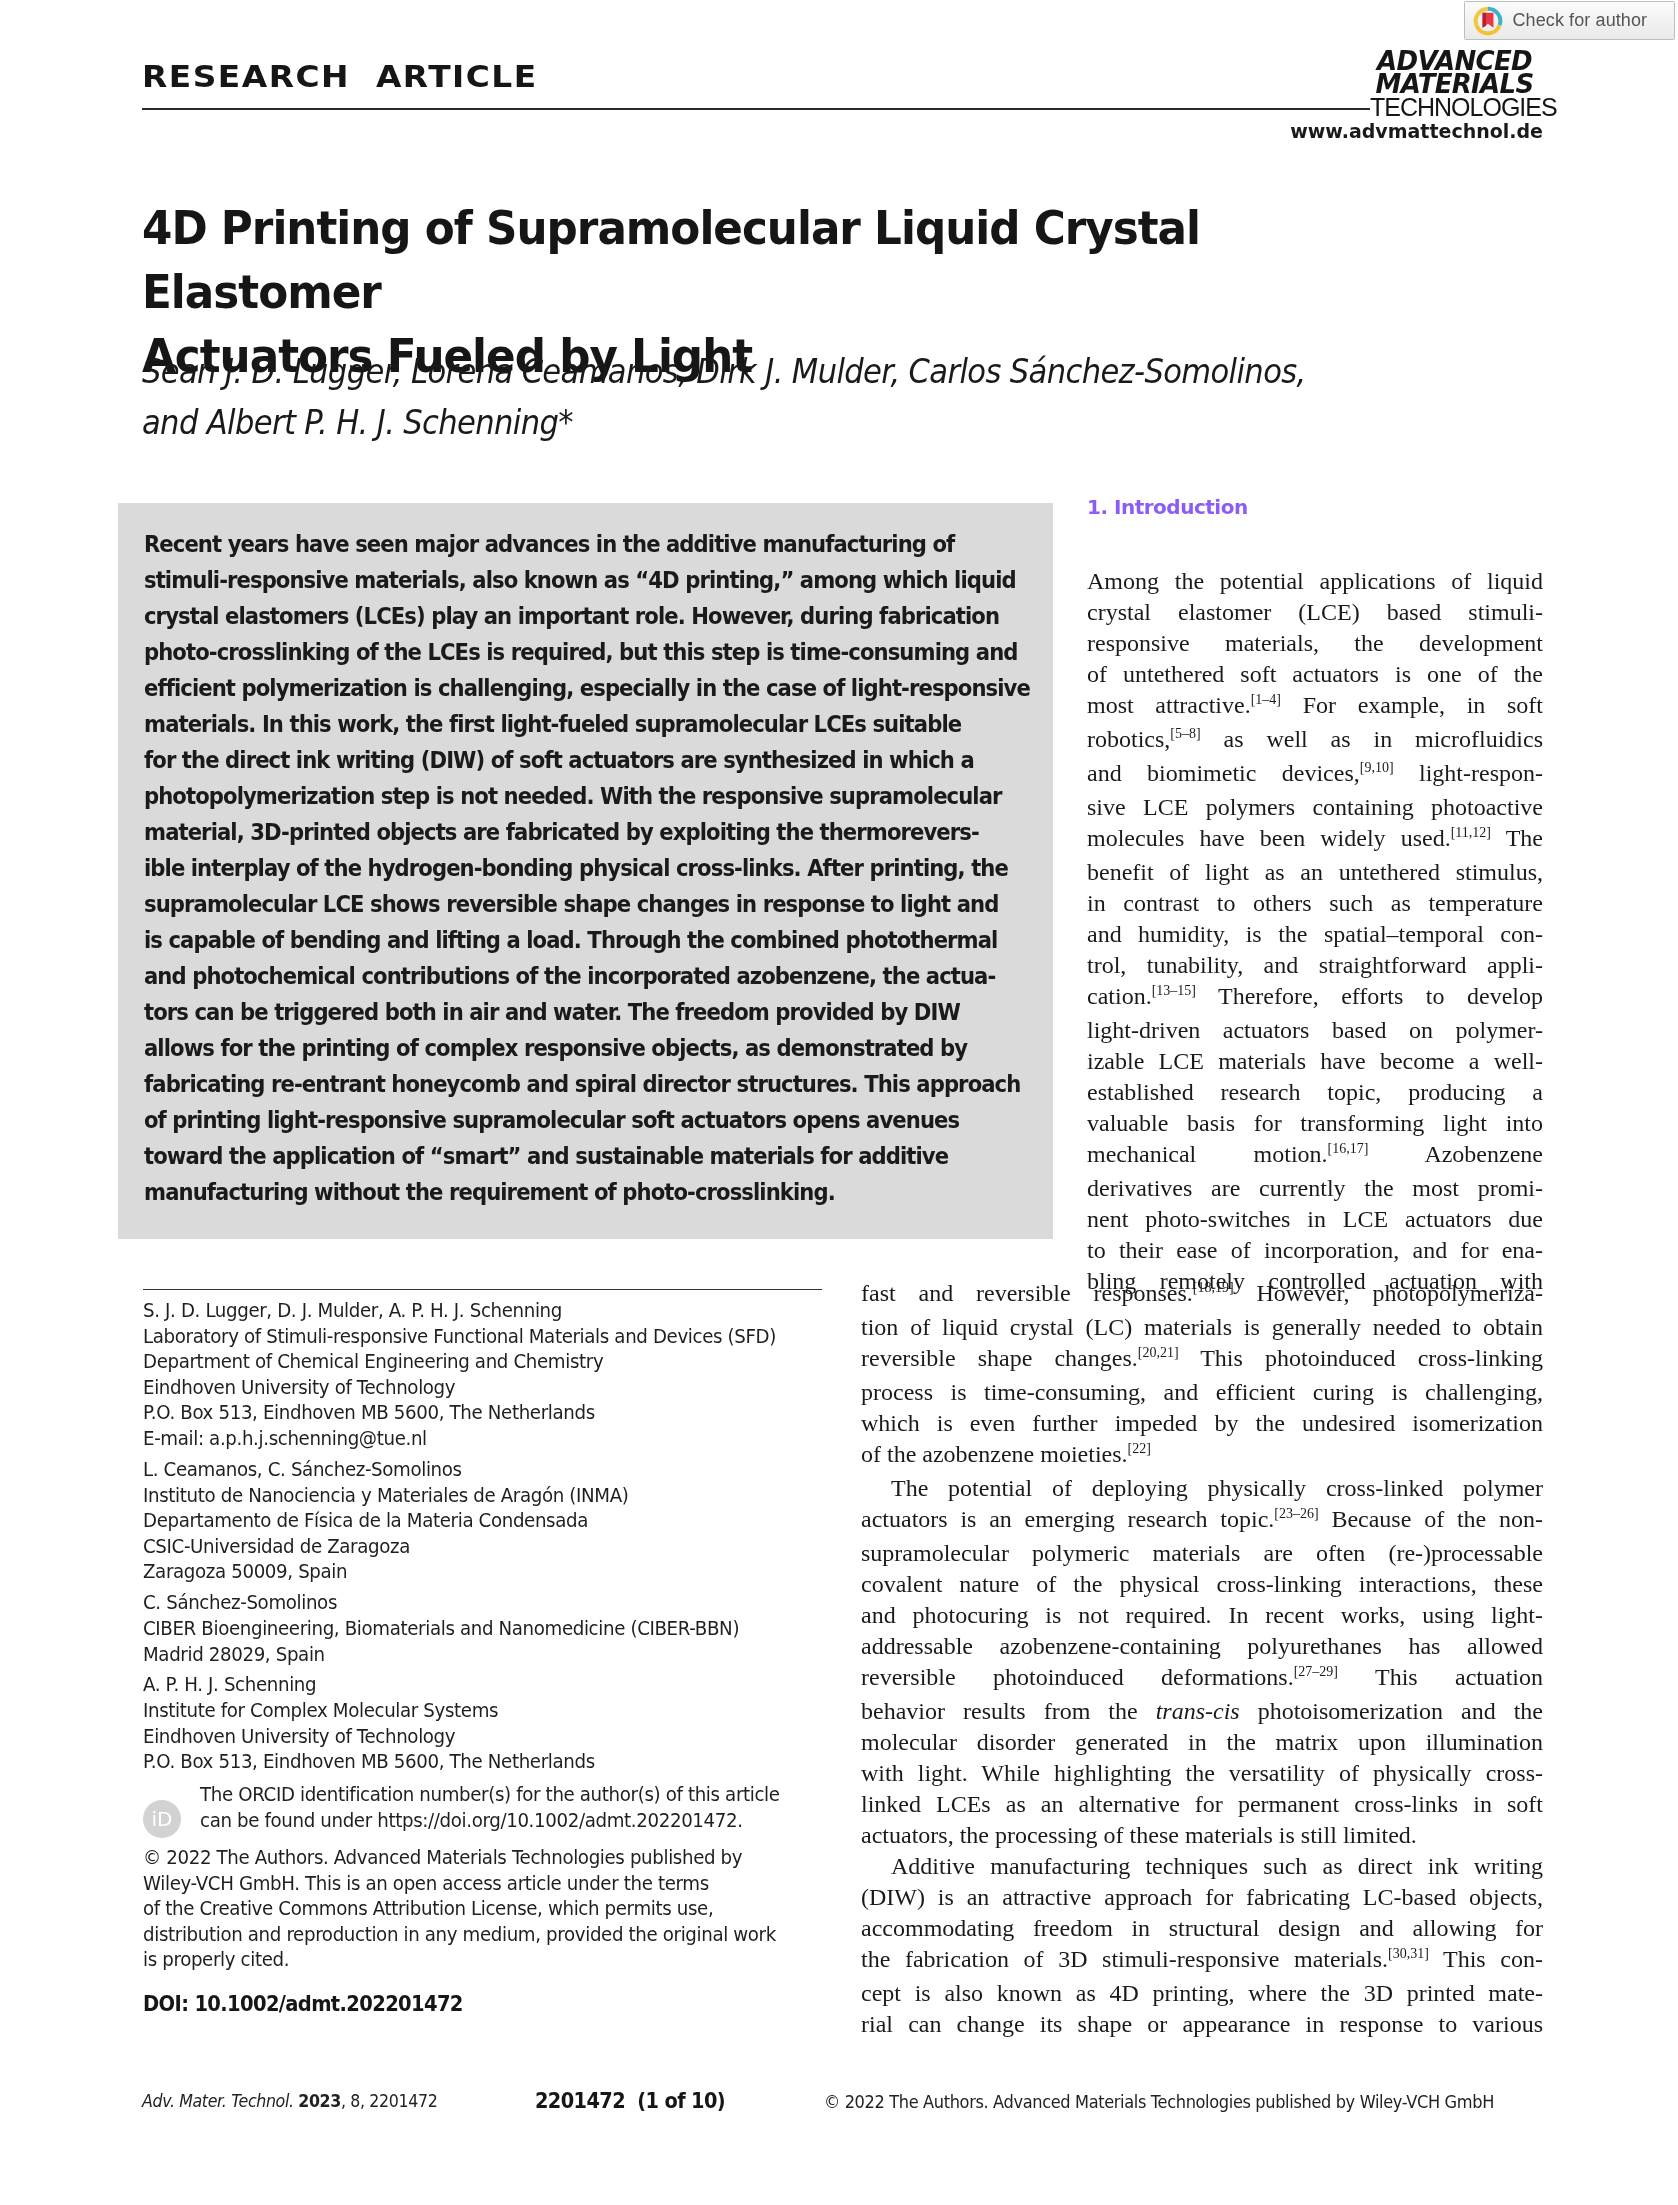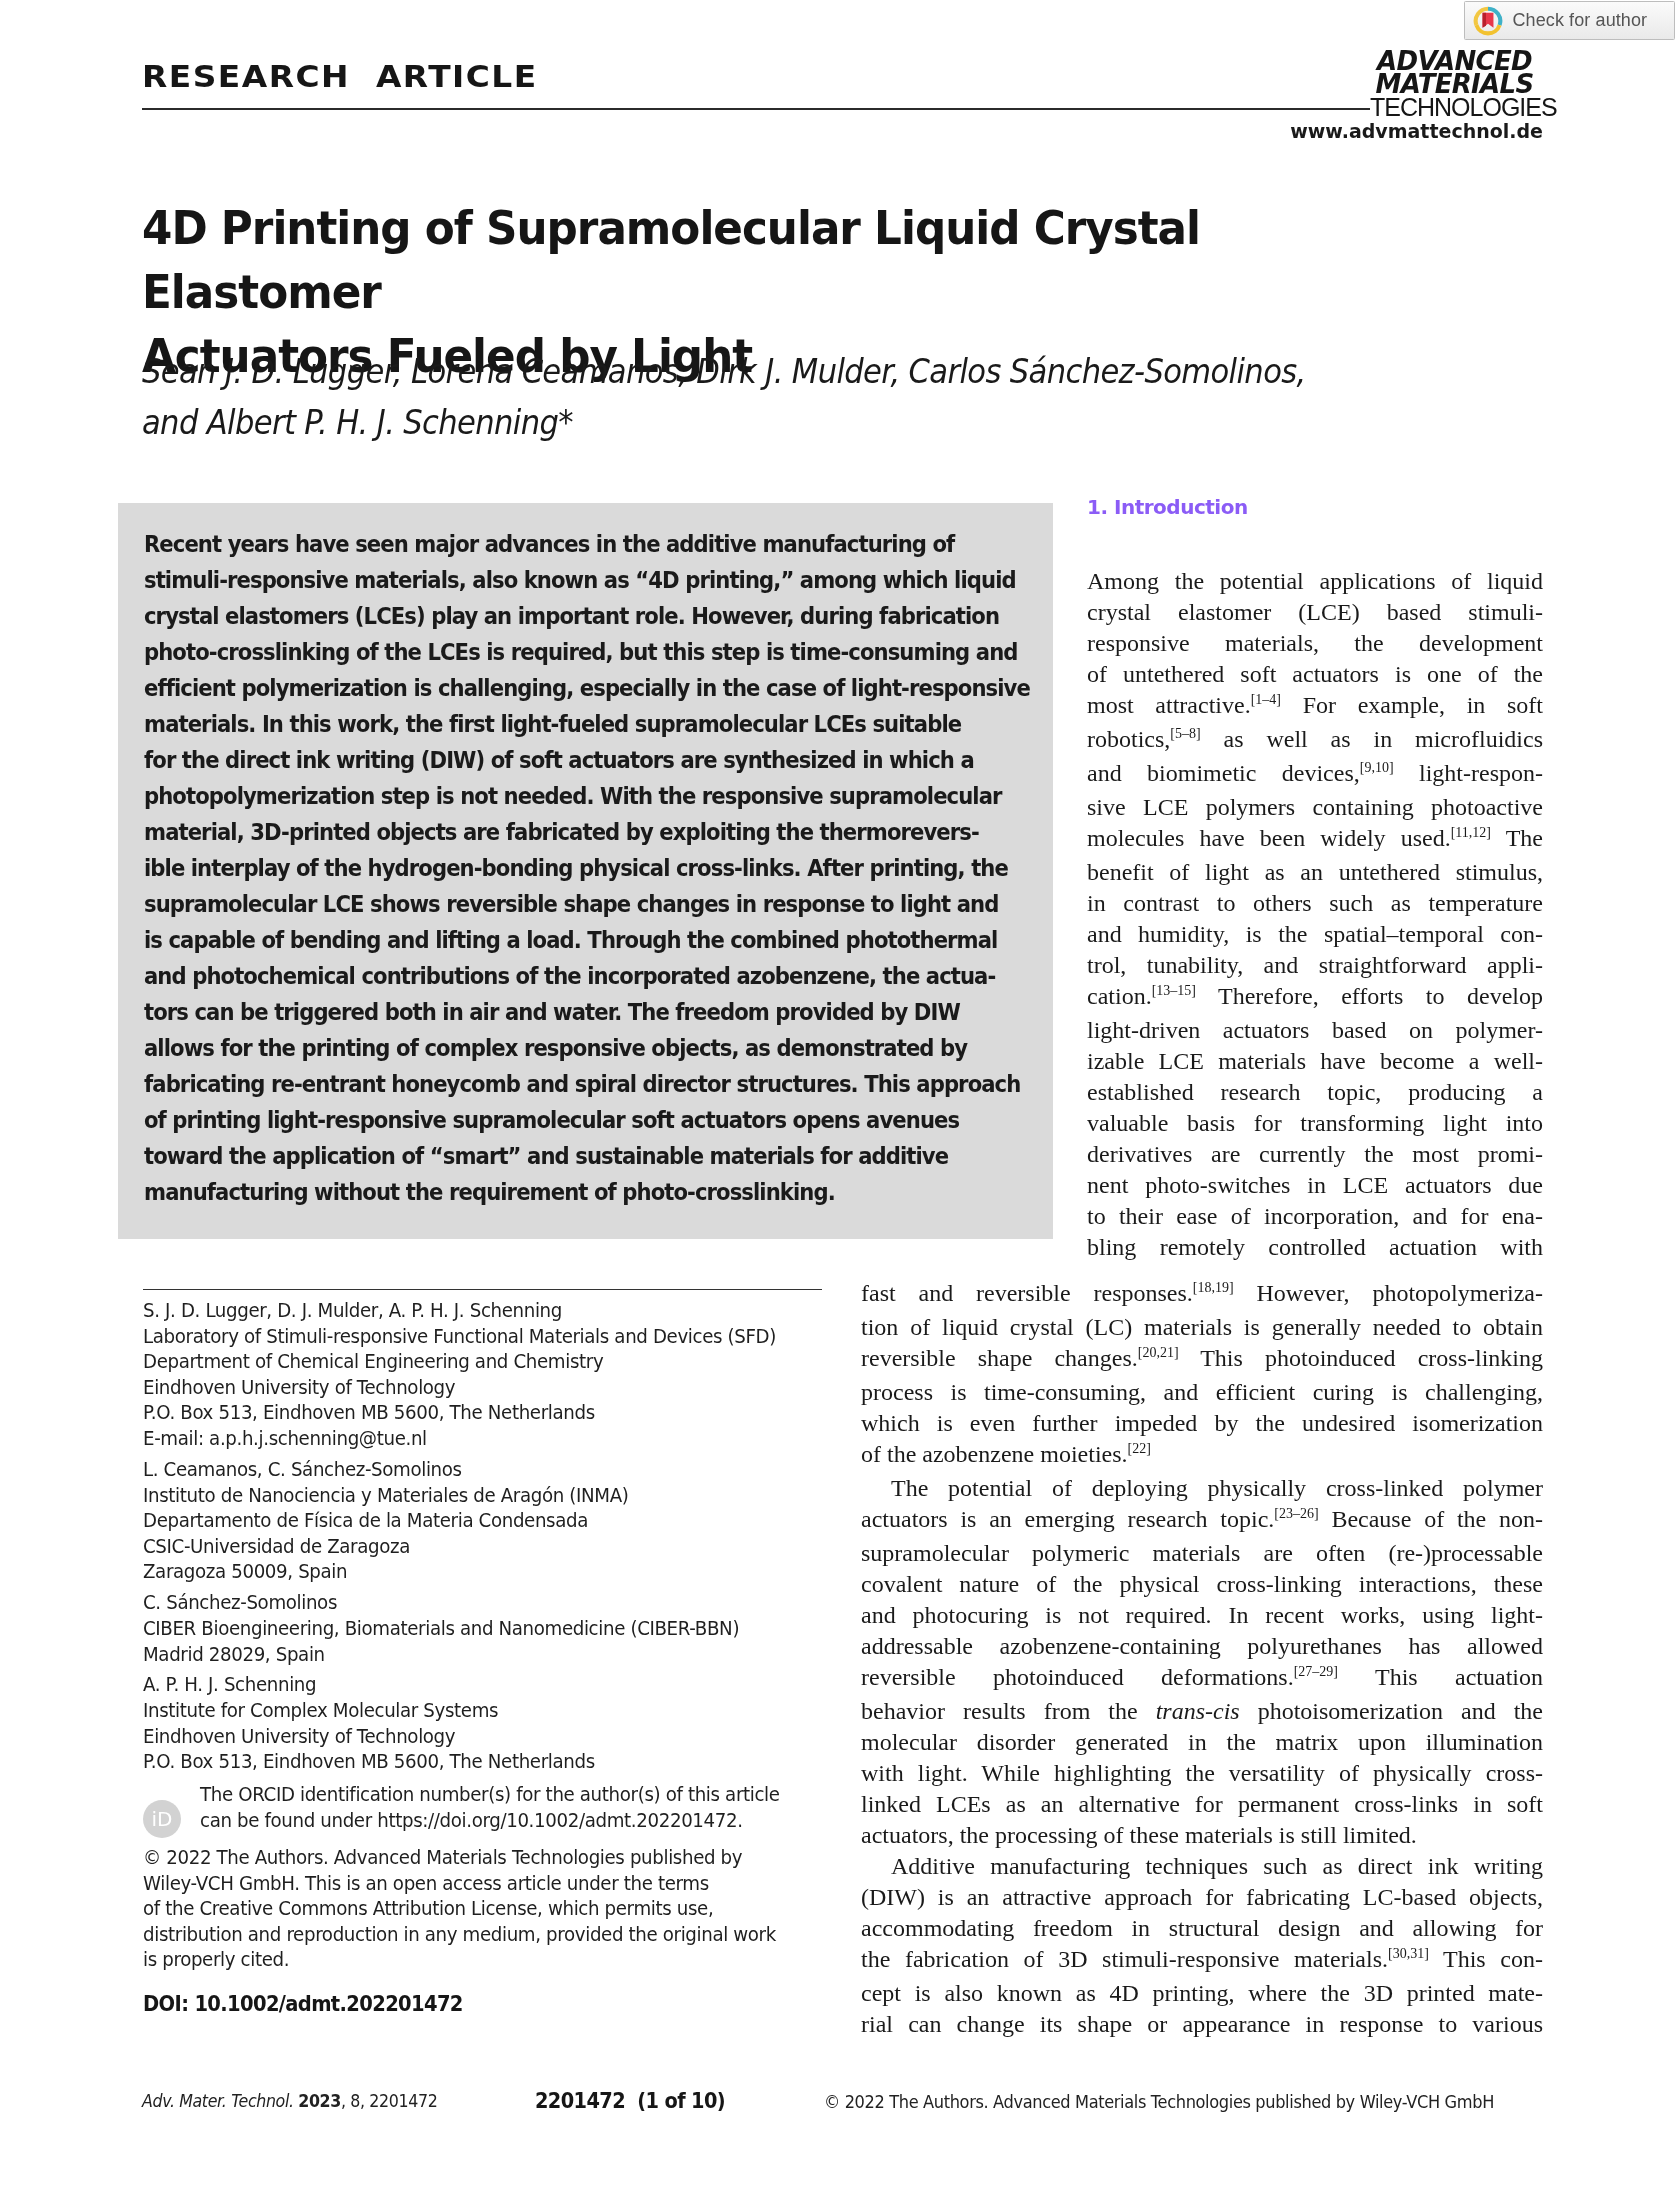--- a/index.html
+++ b/index.html
@@ -194,20 +194,21 @@
     <span class="ln-just">molecules have been widely used.<sup>[11,12]</sup> The</span>
     <span class="ln-just">benefit of light as an untethered stimulus,</span>
     <span class="ln-just">in contrast to others such as temperature</span>
     <span class="ln-just">and humidity, is the spatial–temporal con-</span>
     <span class="ln-just">trol, tunability, and straightforward appli-</span>
     <span class="ln-just">cation.<sup>[13–15]</sup> Therefore, efforts to develop</span>
     <span class="ln-just">light-driven actuators based on polymer-</span>
     <span class="ln-just">izable LCE materials have become a well-</span>
     <span class="ln-just">established research topic, producing a</span>
     <span class="ln-just">valuable basis for transforming light into</span>
+    <span class="ln-just">mechanical motion.<sup>[16,17]</sup> Azobenzene</span>
     <span class="ln-just">derivatives are currently the most promi-</span>
     <span class="ln-just">nent photo-switches in LCE actuators due</span>
     <span class="ln-just">to their ease of incorporation, and for ena-</span>
     <span class="ln-just">bling remotely controlled actuation with</span>
   </div>
 <div class="abs body-col col-wide" id="wide-col">
     <span class="ln-just">fast and reversible responses.<sup>[18,19]</sup> However, photopolymeriza-</span>
     <span class="ln-just">tion of liquid crystal (LC) materials is generally needed to obtain</span>
     <span class="ln-just">reversible shape changes.<sup>[20,21]</sup> This photoinduced cross-linking</span>
     <span class="ln-just">process is time-consuming, and efficient curing is challenging,</span>

